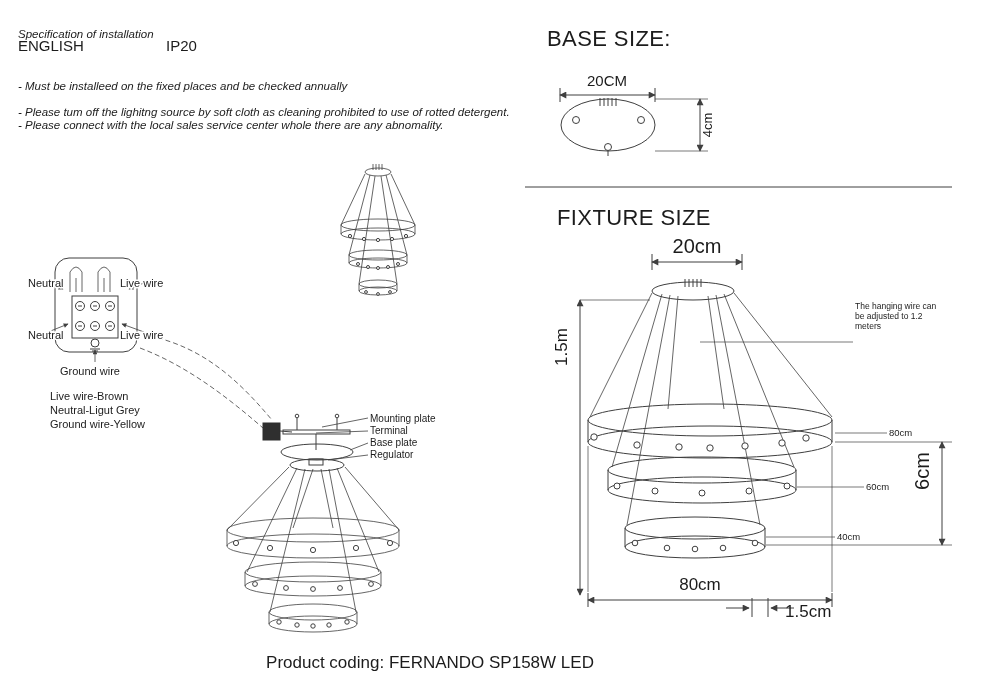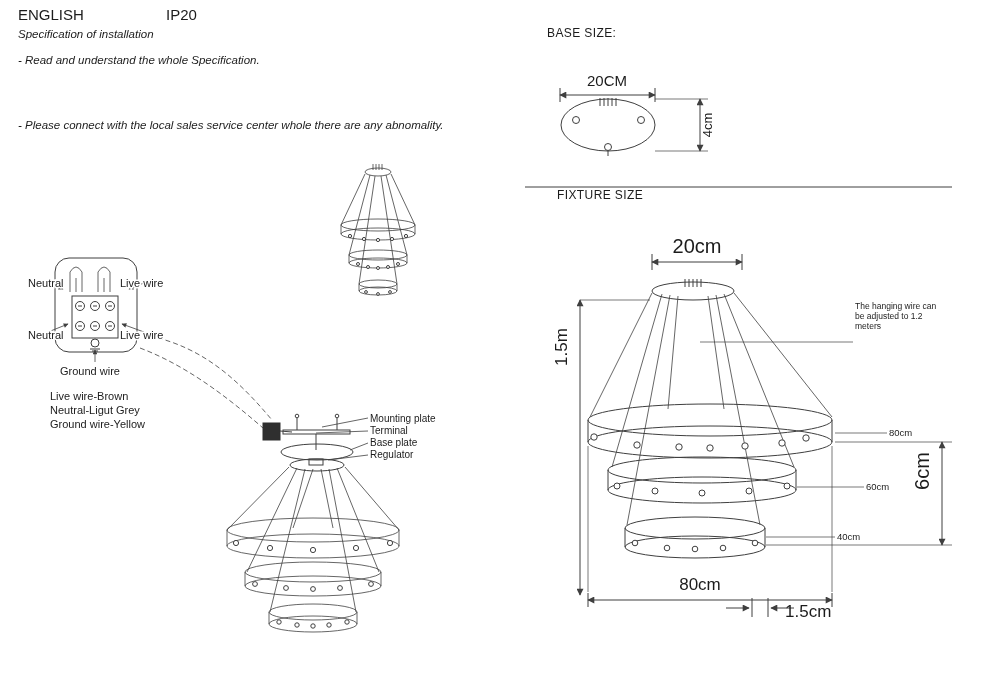--- a/index.html
+++ b/index.html
@@ -1,21 +1,21 @@
 <!DOCTYPE html>
 <html><head>
 <meta charset="utf-8">
 <style>
   html,body{margin:0;padding:0;background:#fff;}
   .page{position:relative;width:1000px;height:690px;background:#fff;
         font-family:"Liberation Sans",sans-serif;color:#1c1c1c;overflow:hidden;}
   .abs{position:absolute;white-space:nowrap;}
-  .h1{font-size:15px;}
+  .h1{font-size:15px;margin-top:31px;}
   .spec{font-size:11.5px;font-style:italic;}
-  .sec-title{font-size:12px;letter-spacing:.4px;}
+  .sec-title{font-size:22px;letter-spacing:.4px;}
   .footer{font-size:17px;}
   svg{position:absolute;overflow:visible;}
   svg text{font-family:"Liberation Sans",sans-serif;fill:#1c1c1c;stroke:none;}
   .ln{stroke:#3f3f3f;fill:none;stroke-width:1;}
   .thin{stroke-width:.8;}
   .xlight{stroke-width:.7;}
   .dot{fill:#fff;stroke:#3f3f3f;stroke-width:1;}
   .dash{stroke-dasharray:5 3;}
   .fillDark{fill:#2f2f2f;stroke:#2f2f2f;}
   .t8{font-size:8.5px;}.t9{font-size:9.5px;}.t10{font-size:10px;}
@@ -26,25 +26,26 @@
 </style>
 </head>
 <body>
 
 <div class="page">
 
   <div class="abs h1" style="left:18px;top:6px">ENGLISH</div>
   <div class="abs h1" style="left:166px;top:6px">IP20</div>
 
   <div class="abs spec" style="left:18px;top:28px">Specification of installation</div>
-  <div class="abs spec" style="left:18px;top:54px">- Read and understand the whole Specification.</div>
+  <div class="abs spec" style="left:18px;top:80px">- Must be installeed on the fixed places and be checked annually</div>
+  <div class="abs spec" style="left:18px;top:106px">- Please tum off the lighitng source by soft cloth as cleaning prohibited to use of rotted detergent.</div>
   <div class="abs spec" style="left:18px;top:119px">- Please connect with the local sales service center whole there are any abnomality.</div>
 
   <div class="abs sec-title" style="left:547px;top:26px">BASE SIZE:</div>
-  <div class="abs sec-title" style="left:557px;top:188px">FIXTURE SIZE</div>
+  <div class="abs sec-title" style="left:557px;top:205px">FIXTURE SIZE</div>
 
   <svg style="left:520px;top:50px" width="310" height="135" viewBox="0 0 310 135">
     <defs>
       <marker id="arrB" viewBox="0 0 10 10" refX="9" refY="5" markerWidth="9" markerHeight="7" orient="auto-start-reverse">
         <path d="M0,0 L10,5 L0,10 z" fill="#3f3f3f"></path>
       </marker>
     </defs>
     <g class="ln">
       <line x1="40" y1="45" x2="135" y2="45" marker-start="url(#arrB)" marker-end="url(#arrB)"></line>
       <line x1="40" y1="38" x2="40" y2="52"></line>
@@ -311,14 +312,15 @@
     <text class="t9" x="369" y="256">80cm</text>
     <text class="t9" x="346" y="310">60cm</text>
     <text class="t9" x="317" y="360">40cm</text>
     <text class="t17 mid" x="180" y="410">80cm</text>
     <text class="t17" x="265" y="437">1.5cm</text>
     <text class="t8" x="335" y="129">The hanging wire can</text>
     <text class="t8" x="335" y="139">be adjusted to 1.2</text>
     <text class="t8" x="335" y="149">meters</text>
   </svg>
 
+  <div class="abs footer" style="left:130px;top:653px;width:600px;text-align:center">Product coding: FERNANDO SP158W LED</div>
 
 </div>
 
 </body></html>

